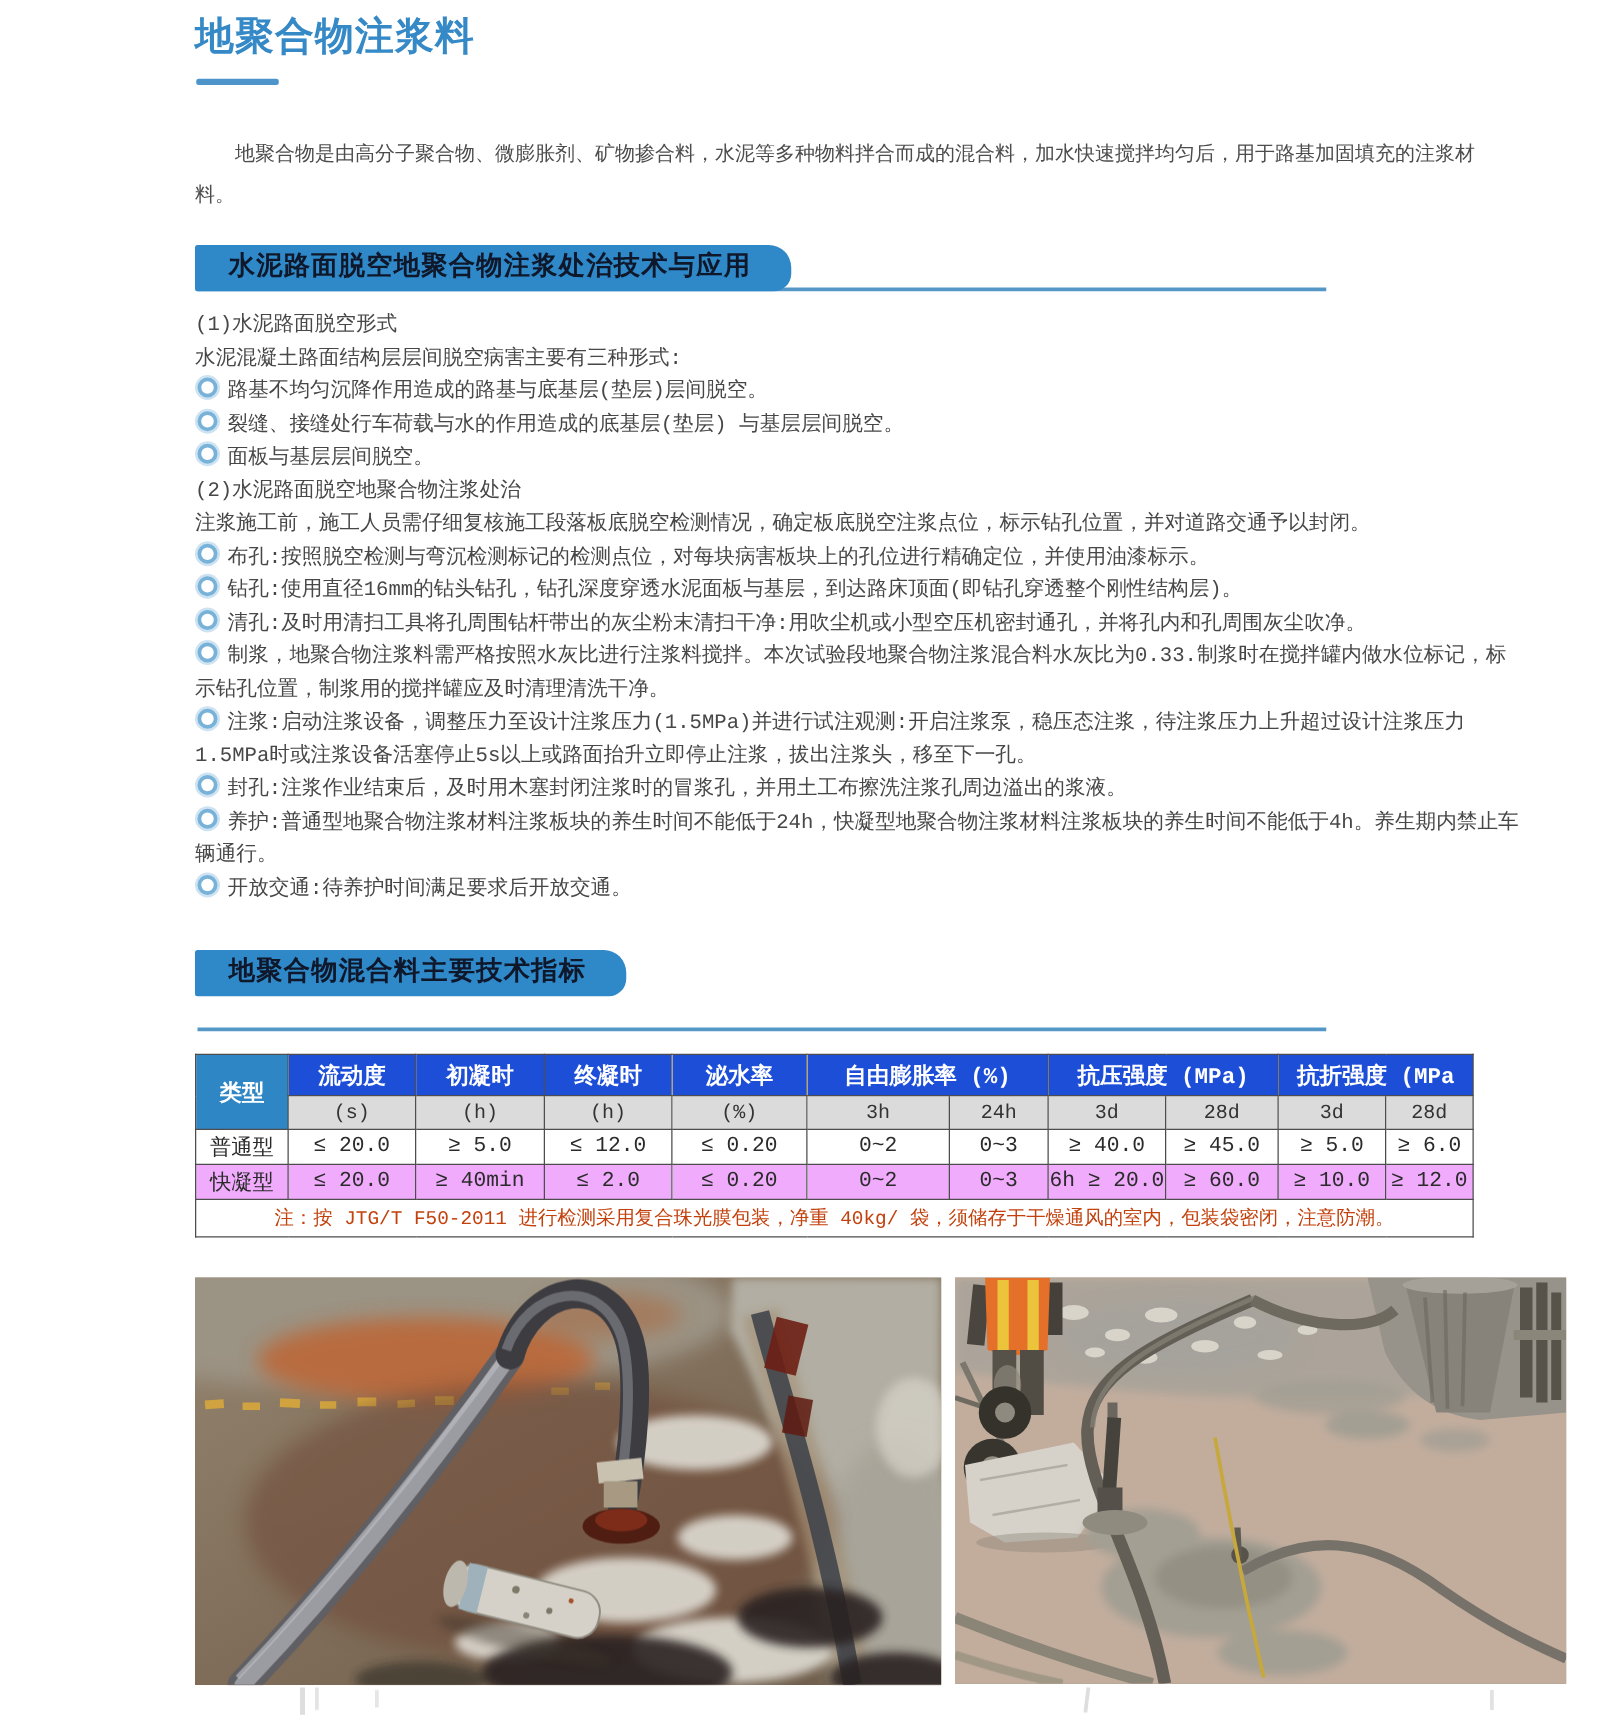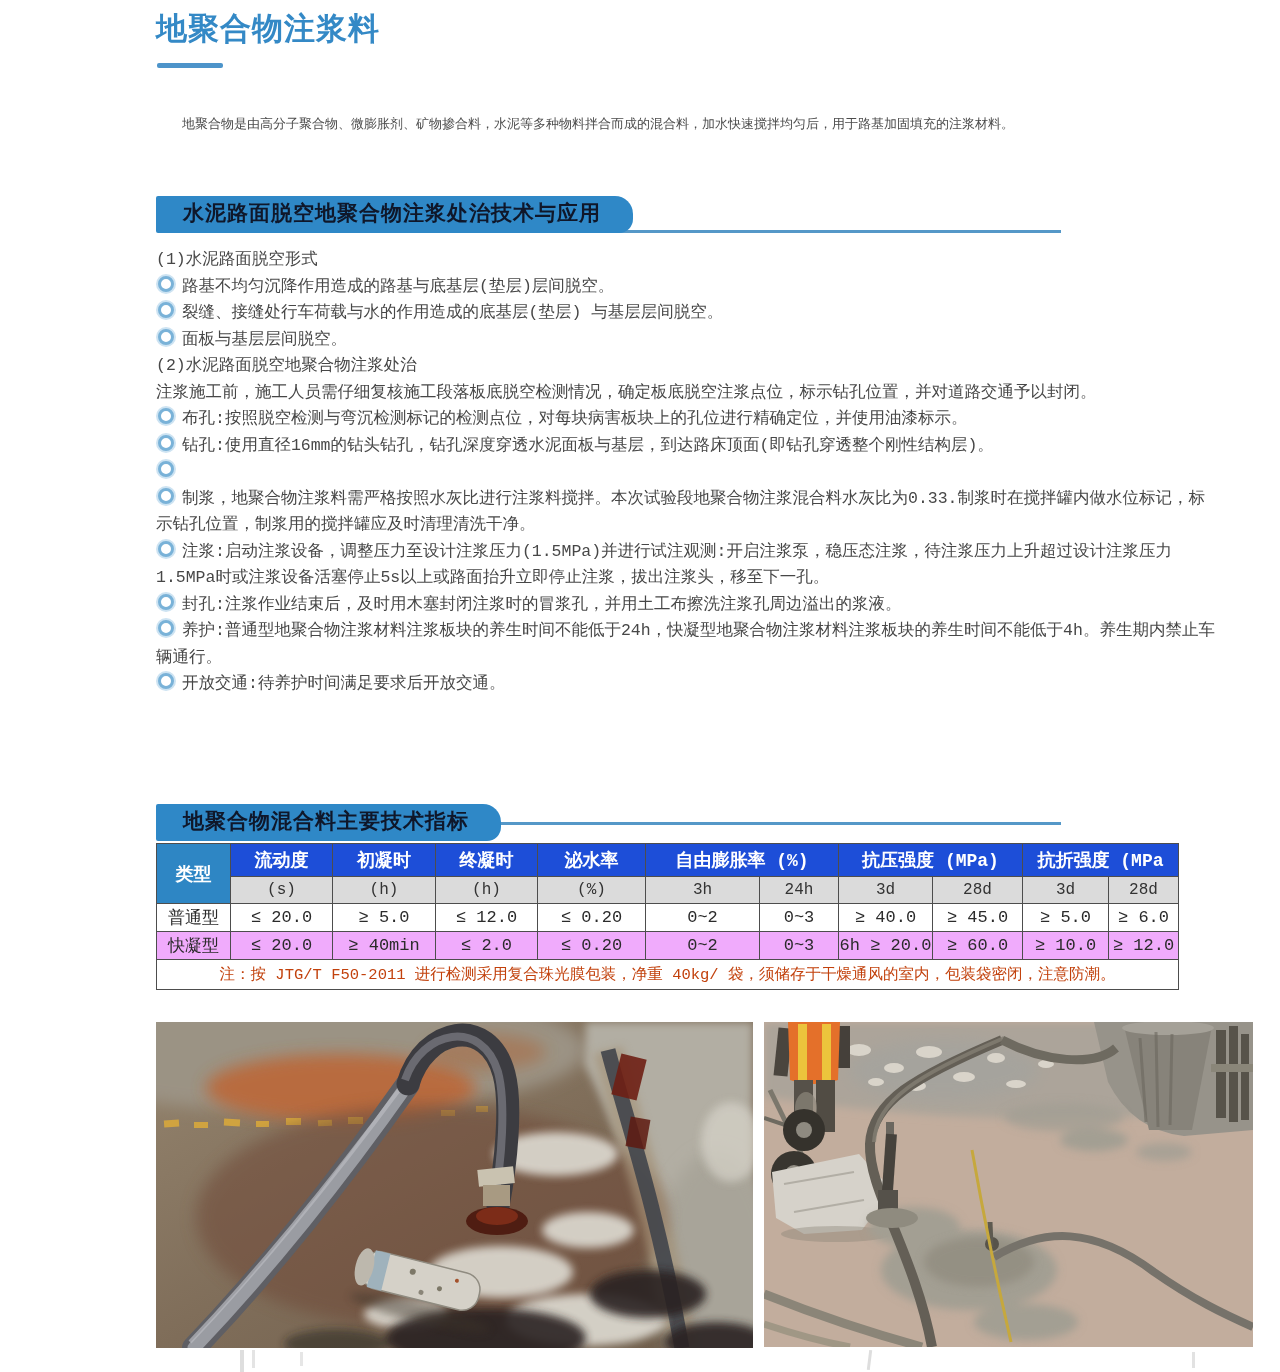--- a/index.html
+++ b/index.html
@@ -4,31 +4,31 @@
 <style>
   html,body{margin:0;padding:0;background:#fff;}
   .page{position:relative;width:1280px;height:1372px;background:#ffffff;overflow:hidden;
         font-family:Liberation Mono, monospace;margin-left:16px;}
 
   .title{position:absolute;left:140px;top:8px;margin:0;font-size:31px;font-weight:700;
          color:#3489c6;letter-spacing:1px;}
   .title-underline{position:absolute;left:141px;top:63px;width:66px;height:5px;
          background:#4d94ca;border-radius:2px;}
 
-  .intro{position:absolute;left:140px;top:108px;width:1048px;margin:0;font-size:13px;
+  .intro{position:absolute;left:140px;top:108px;width:1048px;margin:0;font-size:16px;
          line-height:33px;color:#4c4c4c;text-indent:2em;}
 
   .banner-line{position:absolute;left:142px;width:903px;height:3px;background:#5598c8;z-index:1;}
   .banner-line.l1{top:230px;}
   .banner-line.l2{top:822px;}
   .banner{position:absolute;left:140px;height:37px;background:#2f88c7;color:#0f172a;
           font-size:21px;font-weight:700;line-height:37px;padding:0 32px 0 27px;
           border-radius:2px 18px 14px 2px;z-index:2;letter-spacing:1px;}
   .banner.b1{top:196px;}
-  .banner.b2{top:804px;}
+  .banner.b2{top:760px;}
 
   .content1{position:absolute;left:140px;top:247px;width:1062px;font-size:16.5px;
             color:#474747;}
   .content1 p.ln{margin:0;line-height:26.5px;}
   .ring{display:inline-block;width:10px;height:10px;border:3px solid #79b2d8;
         border-radius:50%;background:#fff;box-shadow:0 0 0 2px #cde3f2;
         margin-right:8px;margin-left:2px;vertical-align:-1px;}
 
   table.spec{position:absolute;left:140px;top:843px;width:1022px;border-collapse:collapse;
              table-layout:fixed;font-size:17px;z-index:2;}
@@ -64,28 +64,29 @@
 
   <p class="intro">地聚合物是由高分子聚合物、微膨胀剂、矿物掺合料，水泥等多种物料拌合而成的混合料，加水快速搅拌均匀后，用于路基加固填充的注浆材料。</p>
 
   <div class="banner-line l1"></div>
   <div class="banner b1">
     <span>水泥路面脱空地聚合物注浆处治技术与应用</span>
   </div>
 
   <div class="content1">
     <p class="ln"><span>(1)水泥路面脱空形式</span></p>
+    <p class="ln"><span>水泥混凝土路面结构层层间脱空病害主要有三种形式:</span></p>
     <p class="ln"><span class="ring"></span><span>路基不均匀沉降作用造成的路基与底基层(垫层)层间脱空。</span></p>
     <p class="ln"><span class="ring"></span><span>裂缝、接缝处行车荷载与水的作用造成的底基层(垫层) 与基层层间脱空。</span></p>
     <p class="ln"><span class="ring"></span><span>面板与基层层间脱空。</span></p>
     <p class="ln"><span>(2)水泥路面脱空地聚合物注浆处治</span></p>
     <p class="ln"><span>注浆施工前，施工人员需仔细复核施工段落板底脱空检测情况，确定板底脱空注浆点位，标示钻孔位置，并对道路交通予以封闭。</span></p>
     <p class="ln"><span class="ring"></span><span>布孔:按照脱空检测与弯沉检测标记的检测点位，对每块病害板块上的孔位进行精确定位，并使用油漆标示。</span></p>
     <p class="ln"><span class="ring"></span><span>钻孔:使用直径16mm的钻头钻孔，钻孔深度穿透水泥面板与基层，到达路床顶面(即钻孔穿透整个刚性结构层)。</span></p>
-    <p class="ln"><span class="ring"></span></p>
+    <p class="ln"><span class="ring"></span><span>清孔:及时用清扫工具将孔周围钻杆带出的灰尘粉末清扫干净:用吹尘机或小型空压机密封通孔，并将孔内和孔周围灰尘吹净。</span></p>
     <p class="ln"><span class="ring"></span><span>制浆，地聚合物注浆料需严格按照水灰比进行注浆料搅拌。本次试验段地聚合物注浆混合料水灰比为0.33.制浆时在搅拌罐内做水位标记，标示钻孔位置，制浆用的搅拌罐应及时清理清洗干净。</span></p>
     <p class="ln"><span class="ring"></span><span>注浆:启动注浆设备，调整压力至设计注浆压力(1.5MPa)并进行试注观测:开启注浆泵，稳压态注浆，待注浆压力上升超过设计注浆压力1.5MPa时或注浆设备活塞停止5s以上或路面抬升立即停止注浆，拔出注浆头，移至下一孔。</span></p>
     <p class="ln"><span class="ring"></span><span>封孔:注浆作业结束后，及时用木塞封闭注浆时的冒浆孔，并用土工布擦洗注浆孔周边溢出的浆液。</span></p>
     <p class="ln"><span class="ring"></span><span>养护:普通型地聚合物注浆材料注浆板块的养生时间不能低于24h，快凝型地聚合物注浆材料注浆板块的养生时间不能低于4h。养生期内禁止车辆通行。</span></p>
     <p class="ln"><span class="ring"></span><span>开放交通:待养护时间满足要求后开放交通。</span></p>
   </div>
 
   <div class="banner-line l2"></div>
   <div class="banner b2">
     <span>地聚合物混合料主要技术指标</span>

